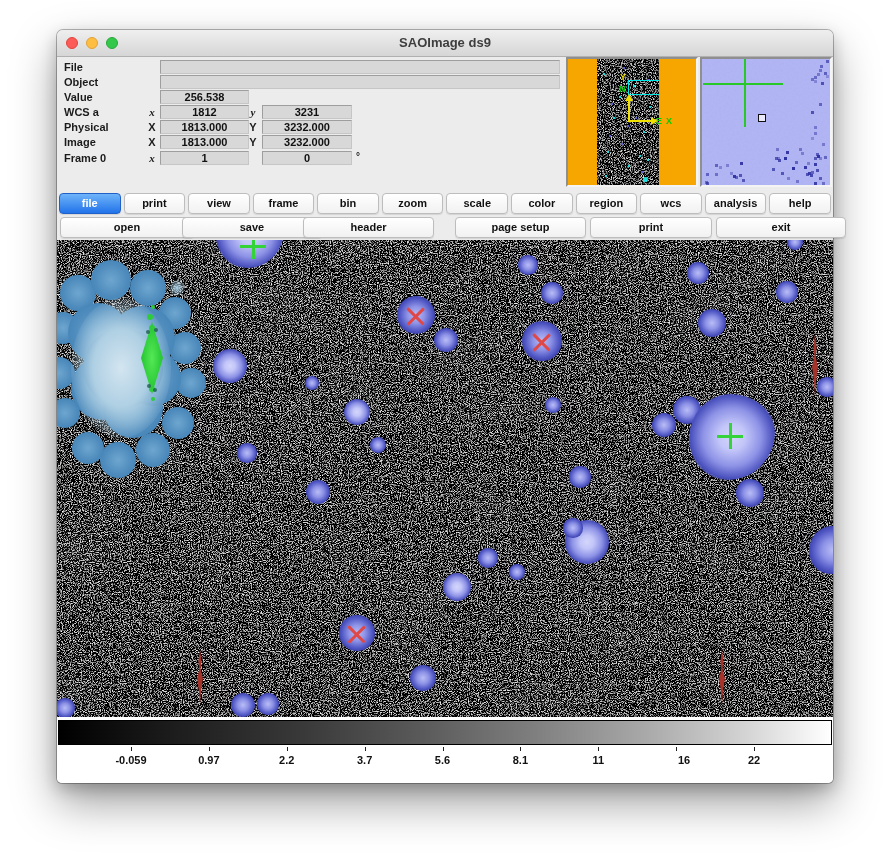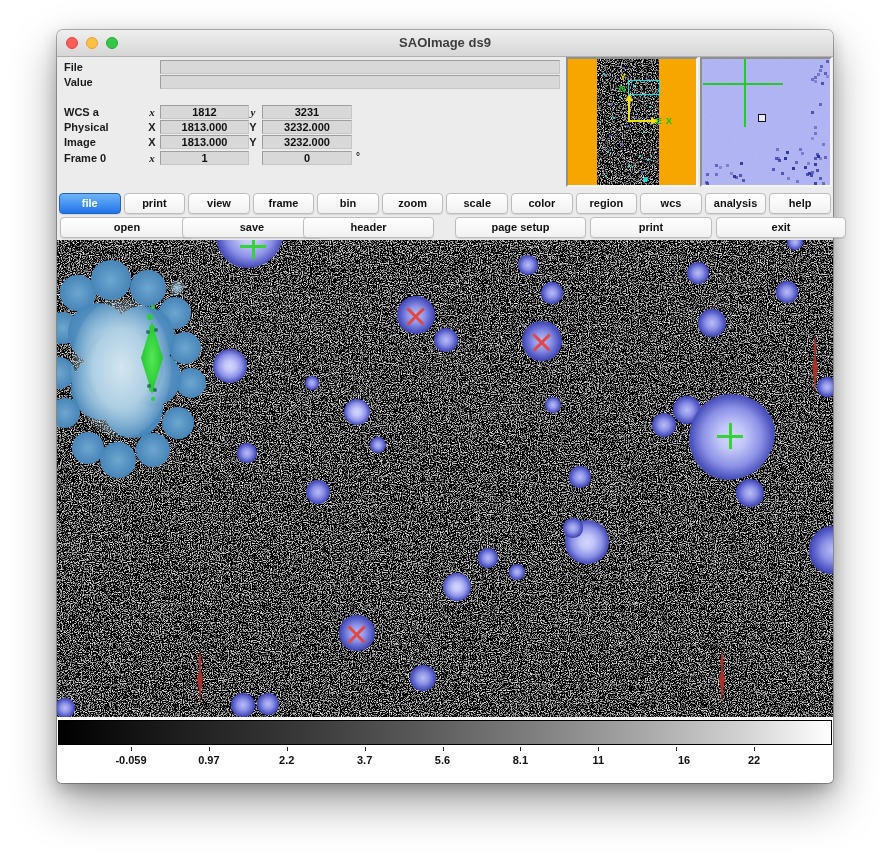--- a/index.html
+++ b/index.html
@@ -92,22 +92,26 @@
     <span id="tl-green" class="traffic"></span>
     <div id="title">SAOImage ds9</div>
   </div>
 
   <div id="info">
       <div class="irow" style="top: 3px;">
         <div class="ilabel">File</div>
         <div class="ifield fwide"></div>
       </div>
       <div class="irow" style="top: 18px;">
+        <div class="ilabel">Object</div>
+        <div class="ifield fwide"></div>
+      </div>
+      <div class="irow" style="top: 33px;">
         <div class="ilabel">Value</div>
-        <div class="ifield fwide"></div>
+        <div class="ifield f1">256.538</div>
       </div>
       <div class="irow" style="top: 48px;">
         <div class="ilabel">WCS a</div>
         <div class="icoord c1 italic">x</div>
         <div class="icoord c2 italic">y</div>
         <div class="ifield f1">1812</div>
         <div class="ifield f2">3231</div>
       </div>
       <div class="irow" style="top: 63px;">
         <div class="ilabel">Physical</div>

